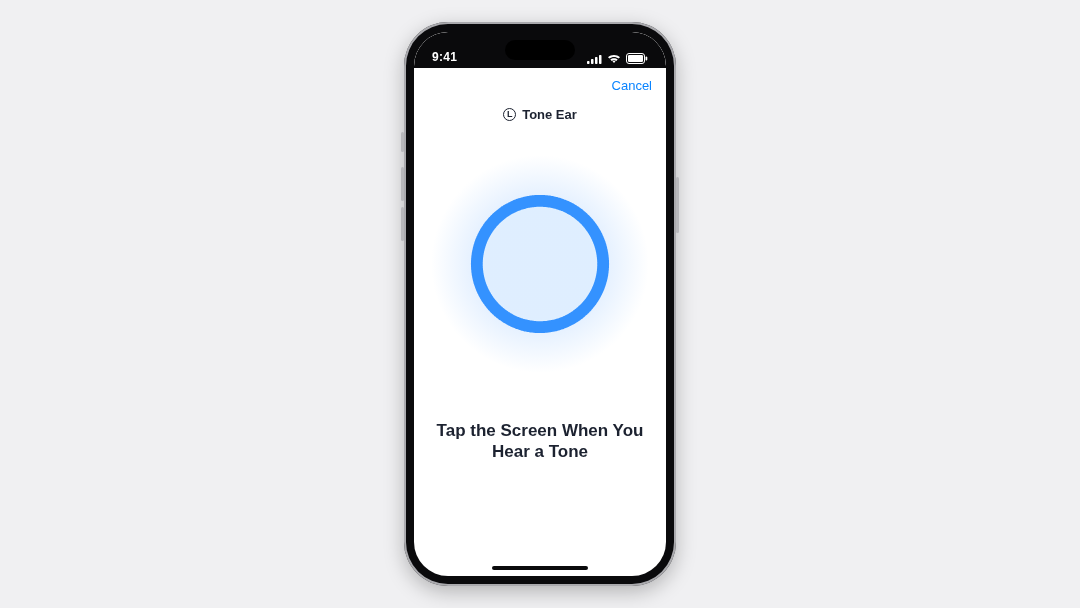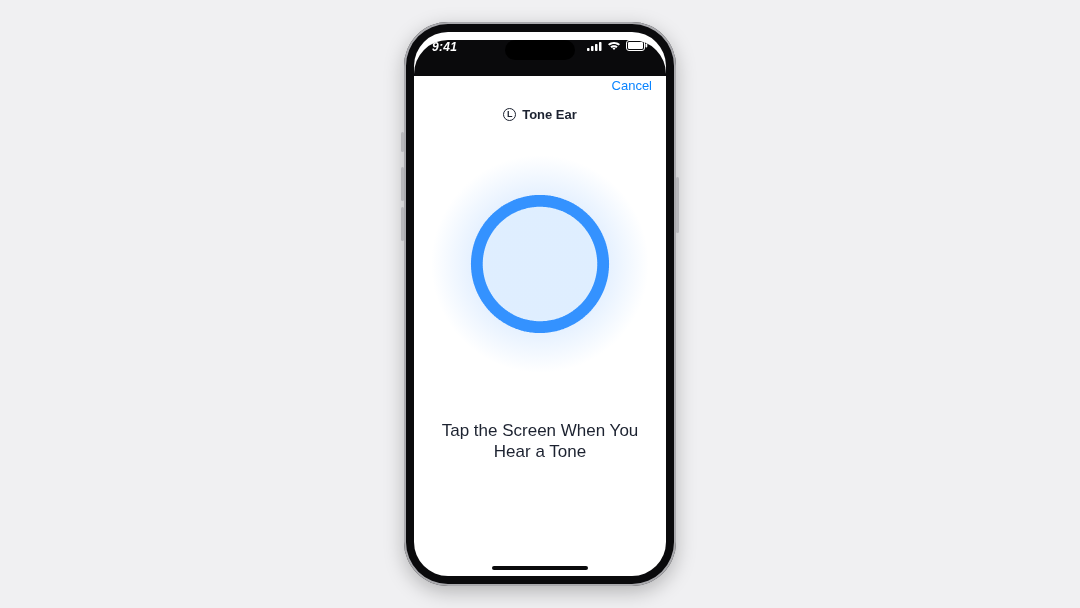--- a/index.html
+++ b/index.html
@@ -37,25 +37,25 @@
   .screen {
     width:100%; height:100%;
     background:var(--screen-white);
     border-radius:34px;
     overflow:hidden;
     position:relative;
   }
 
   
   .status-bar {
-    position:absolute; top:8px; left:0; right:0; height:36px;
+    position:absolute; top:0; left:0; right:0; height:36px;
     background:var(--device-black);
-    display:flex; align-items:flex-start; justify-content:space-between;
+    display:flex; align-items:flex-end; justify-content:space-between;
     padding:0 18px 4px 18px; box-sizing:border-box;
-    border-top-left-radius:34px; border-top-right-radius:34px;font-style:italic;
+    border-top-left-radius:34px; border-top-right-radius:34px;
   }
   .status-time { color:#fff; font-weight:600; font-size:12px; letter-spacing:0.3px; }
   .status-right { display:flex; align-items:center; gap:5px; }
   .status-right svg { display:block; }
 
   
   .island { position:absolute; top:8px; left:50%; transform:translateX(-50%); width:70px; height:20px; background:#000; border-radius:12px; }
 
   
   .app-content { position:absolute; top:36px; bottom:0; left:0; right:0; }
@@ -76,21 +76,21 @@
   .ring-svg { position:relative; width:148px; height:148px; }
   .ring-inner-fill {
     position:absolute; width:120px; height:120px; border-radius:50%;
     background:var(--ring-inner-fill);
     opacity:0.7;
   }
   .ring-ticks circle { stroke:var(--ring-blue); }
 
   .instruction-text {
     text-align:center; color:var(--text-dark);
-    font-size:17px; font-weight:400; line-height:1.25;
+    font-size:17px; font-weight:700; line-height:1.25;
     padding:0 18px; margin-top:36px;
   }
 
   
   .home-indicator { position:absolute; bottom:6px; left:50%; transform:translateX(-50%); width:96px; height:4px; background:#0a0a0c; border-radius:3px; }
 </style>
 </head>
 <body>
 
 <div class="stage">

